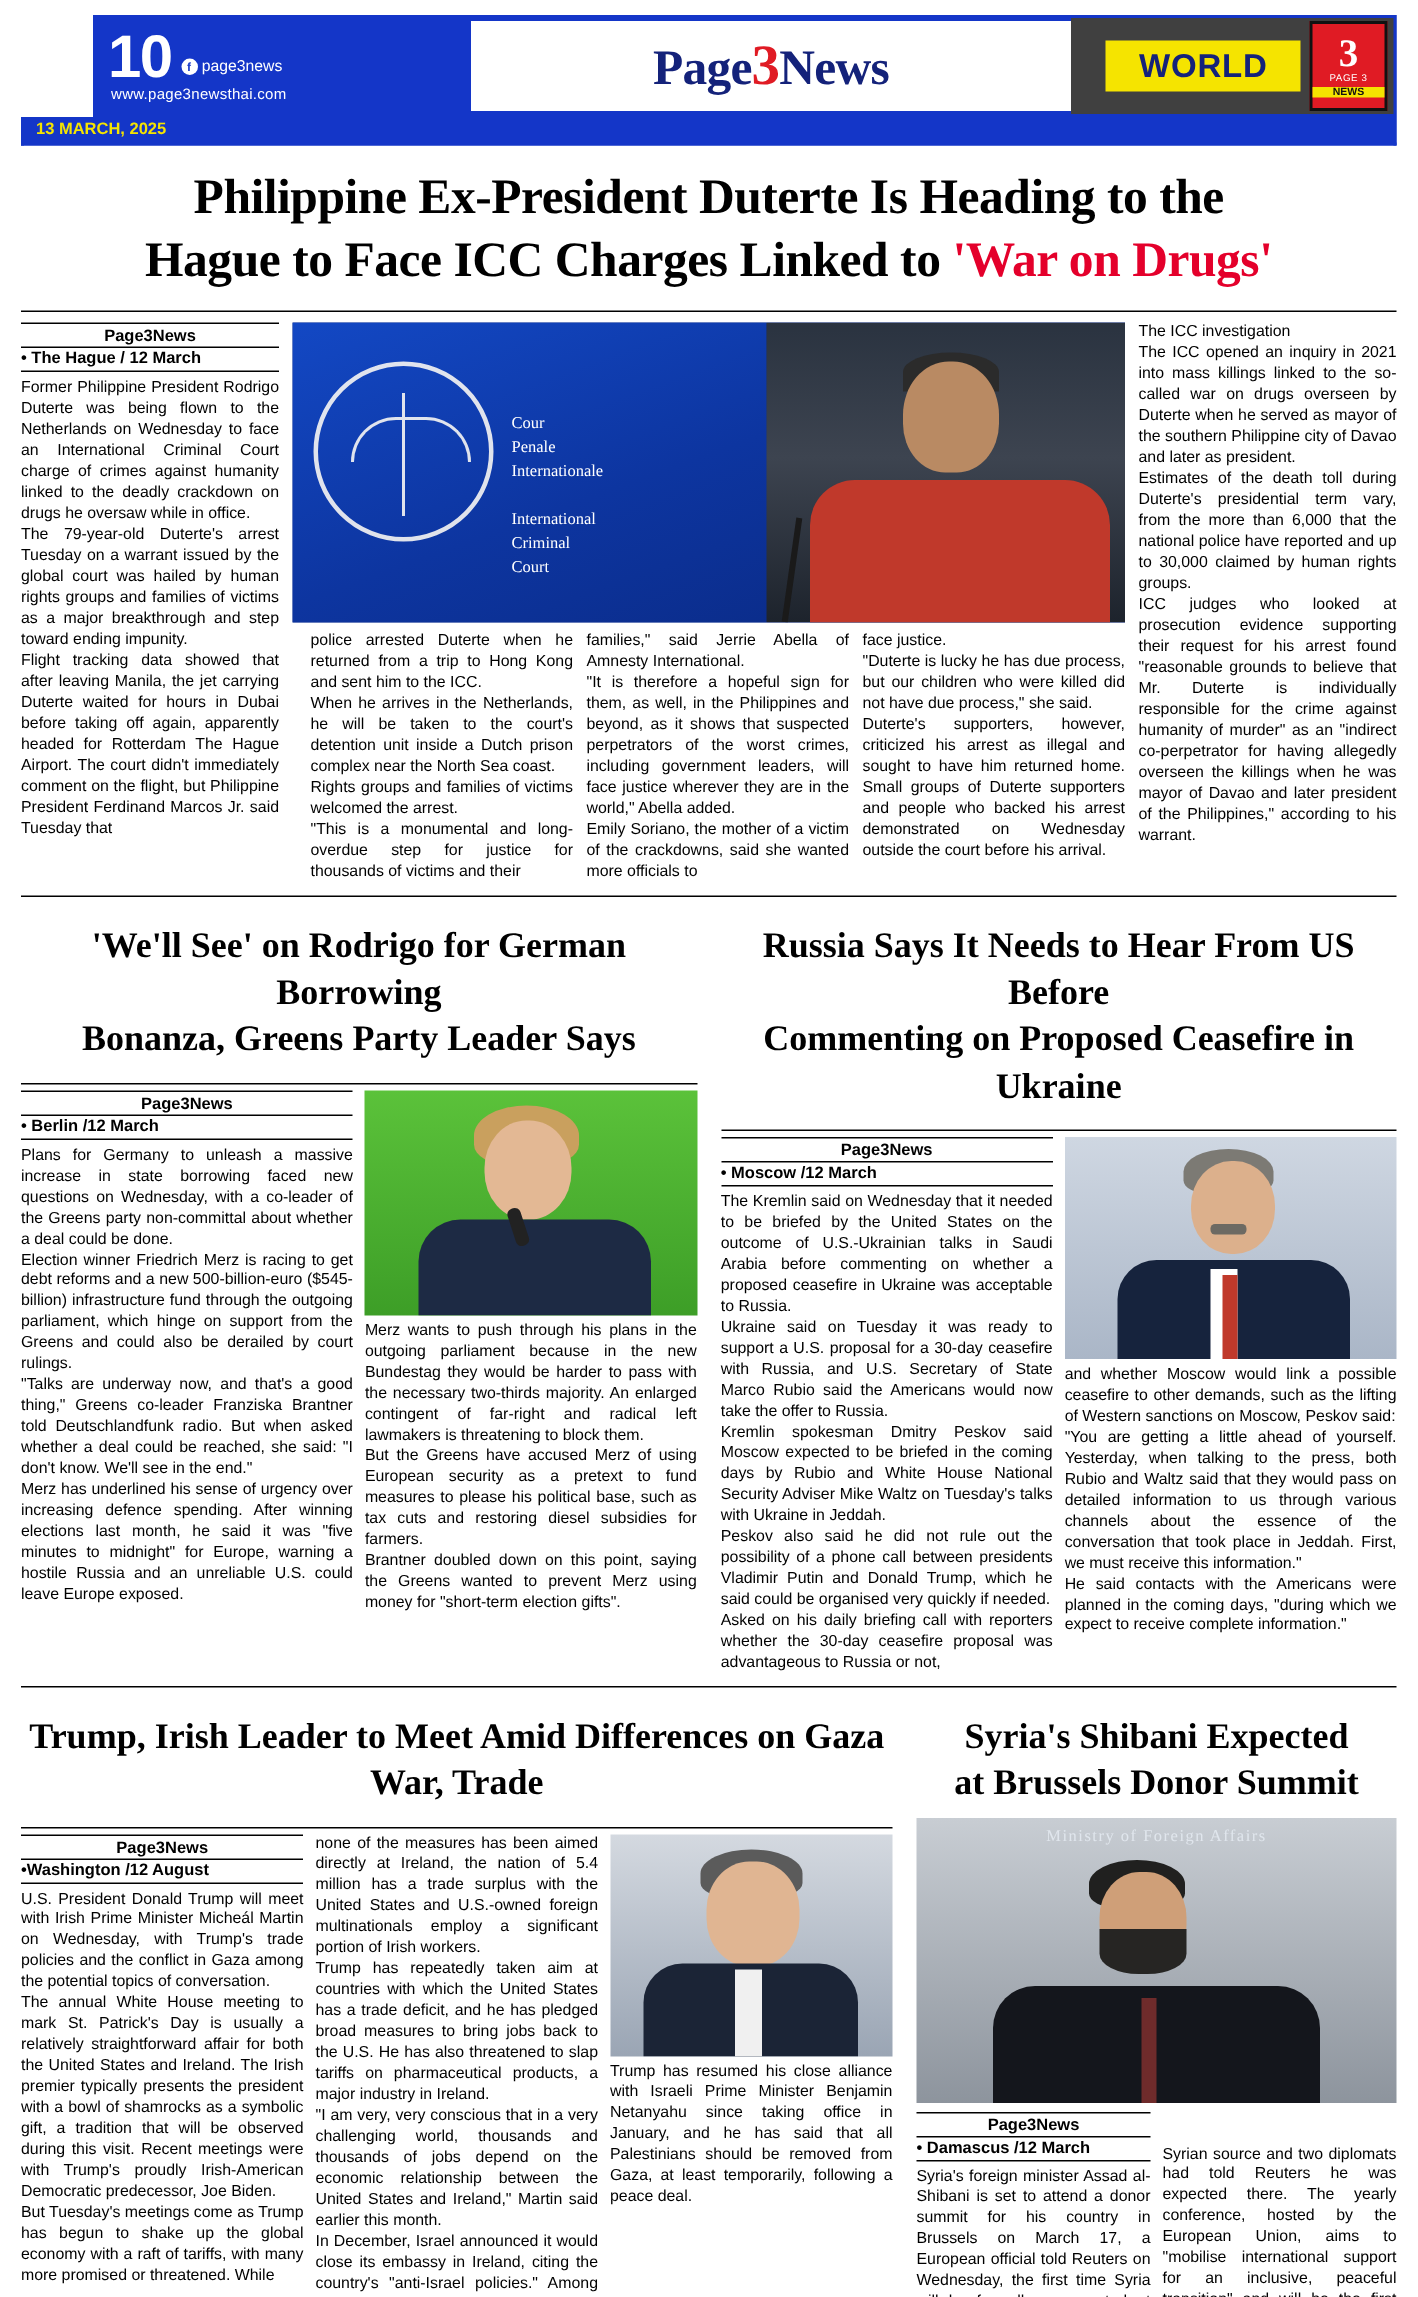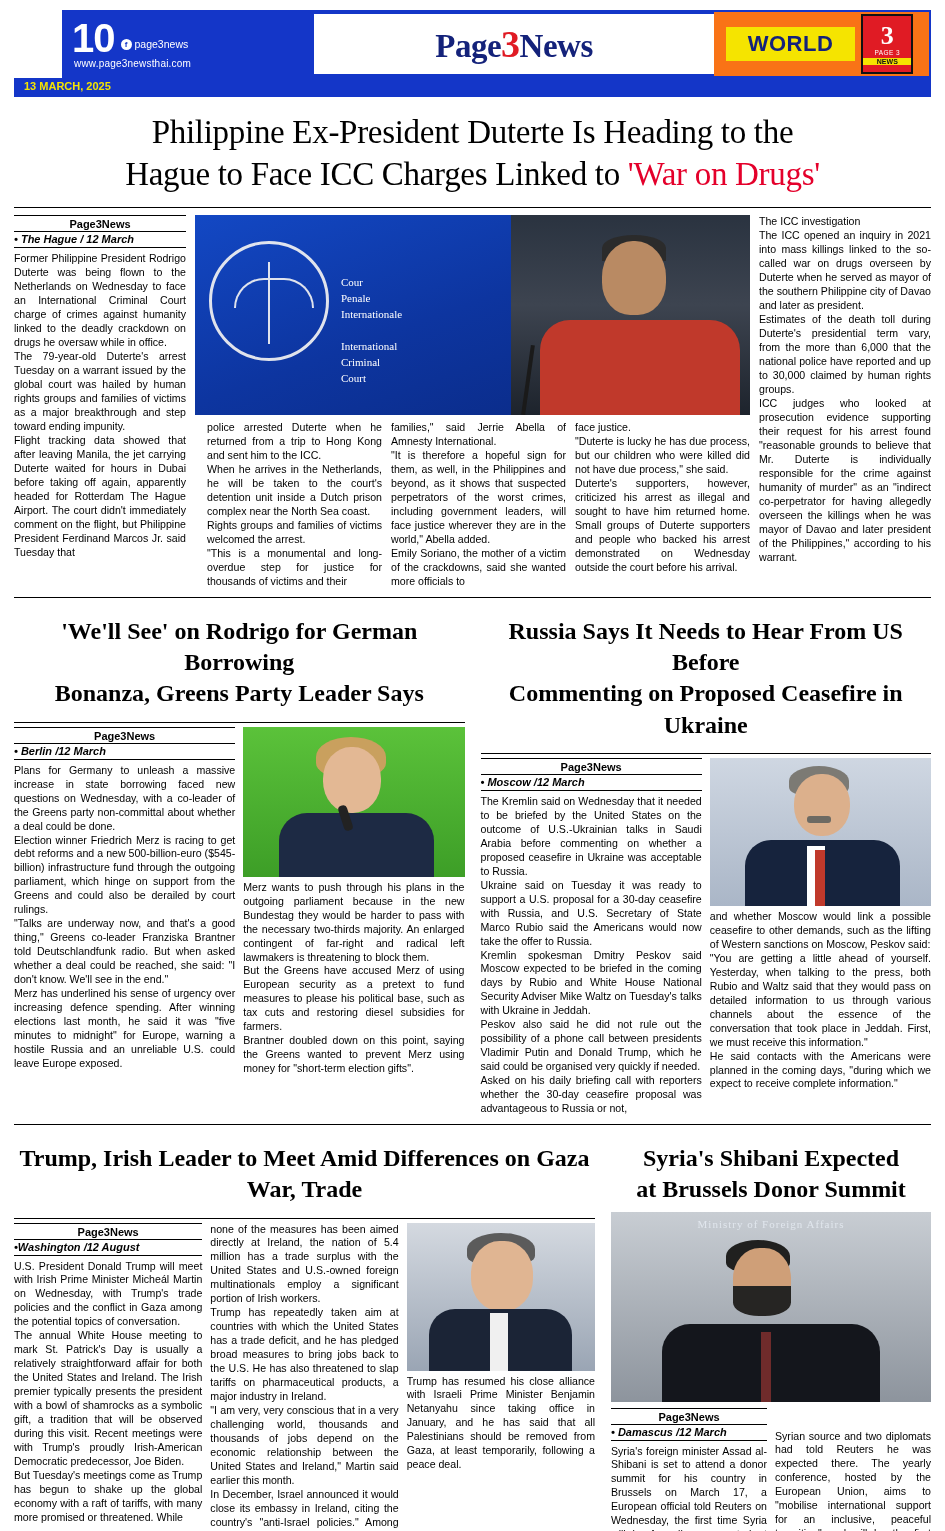--- a/index.html
+++ b/index.html
@@ -86,24 +86,24 @@
     font-weight: bold;
     color: #14227a;
     letter-spacing: -0.5px;
   }
   .logo-text .three {
     color: #e01b24;
     font-size: 38px;
   }
   .mast-right {
     width: 215px;
-    background: #f97316;
+    background: #404040;
     display: flex;
     align-items: center;
-    justify-content: center;
+    justify-content: flex-end;
     position: relative;
     padding-right: 4px;
   }
   .world-badge {
     background: #f5e400;
     color: #14227a;
     font-size: 22px;
     font-weight: bold;
     padding: 4px 22px 4px 22px;
     letter-spacing: 0.5px;
@@ -146,21 +146,21 @@
     padding: 2px 0 3px 8px;
     border-left: 2px solid #1436c8;
     border-right: 2px solid #1436c8;
     border-bottom: 2px solid #1436c8;
   }
 
   
   .main-headline {
     font-family: "Liberation Serif", serif;
     font-size: 33px;
-    font-weight: normal;
+    font-weight: bold;
     text-align: center;
     line-height: 1.28;
     padding: 14px 6px 6px 6px;
     letter-spacing: -0.3px;
   }
   .main-headline .red { color: #e4002b; }
   .hr-thin { border-top: 1px solid #000; margin: 6px 0 0 0; }
 
   
   .lead-grid {
@@ -179,21 +179,20 @@
     text-align: center;
     font-size: 11px;
     font-weight: bold;
   }
   .byline-loc {
     font-size: 11px;
     font-weight: bold;
     border-top: 1px solid #000;
     padding-top: 1px;
     margin-top: 1px;
-    font-style: italic;
   }
   .body-text {
     font-size: 10.6px;
     line-height: 1.32;
     text-align: justify;
     hyphens: auto;
   }
   .photo {
     width: 100%;
     background: #0d2f8f;

